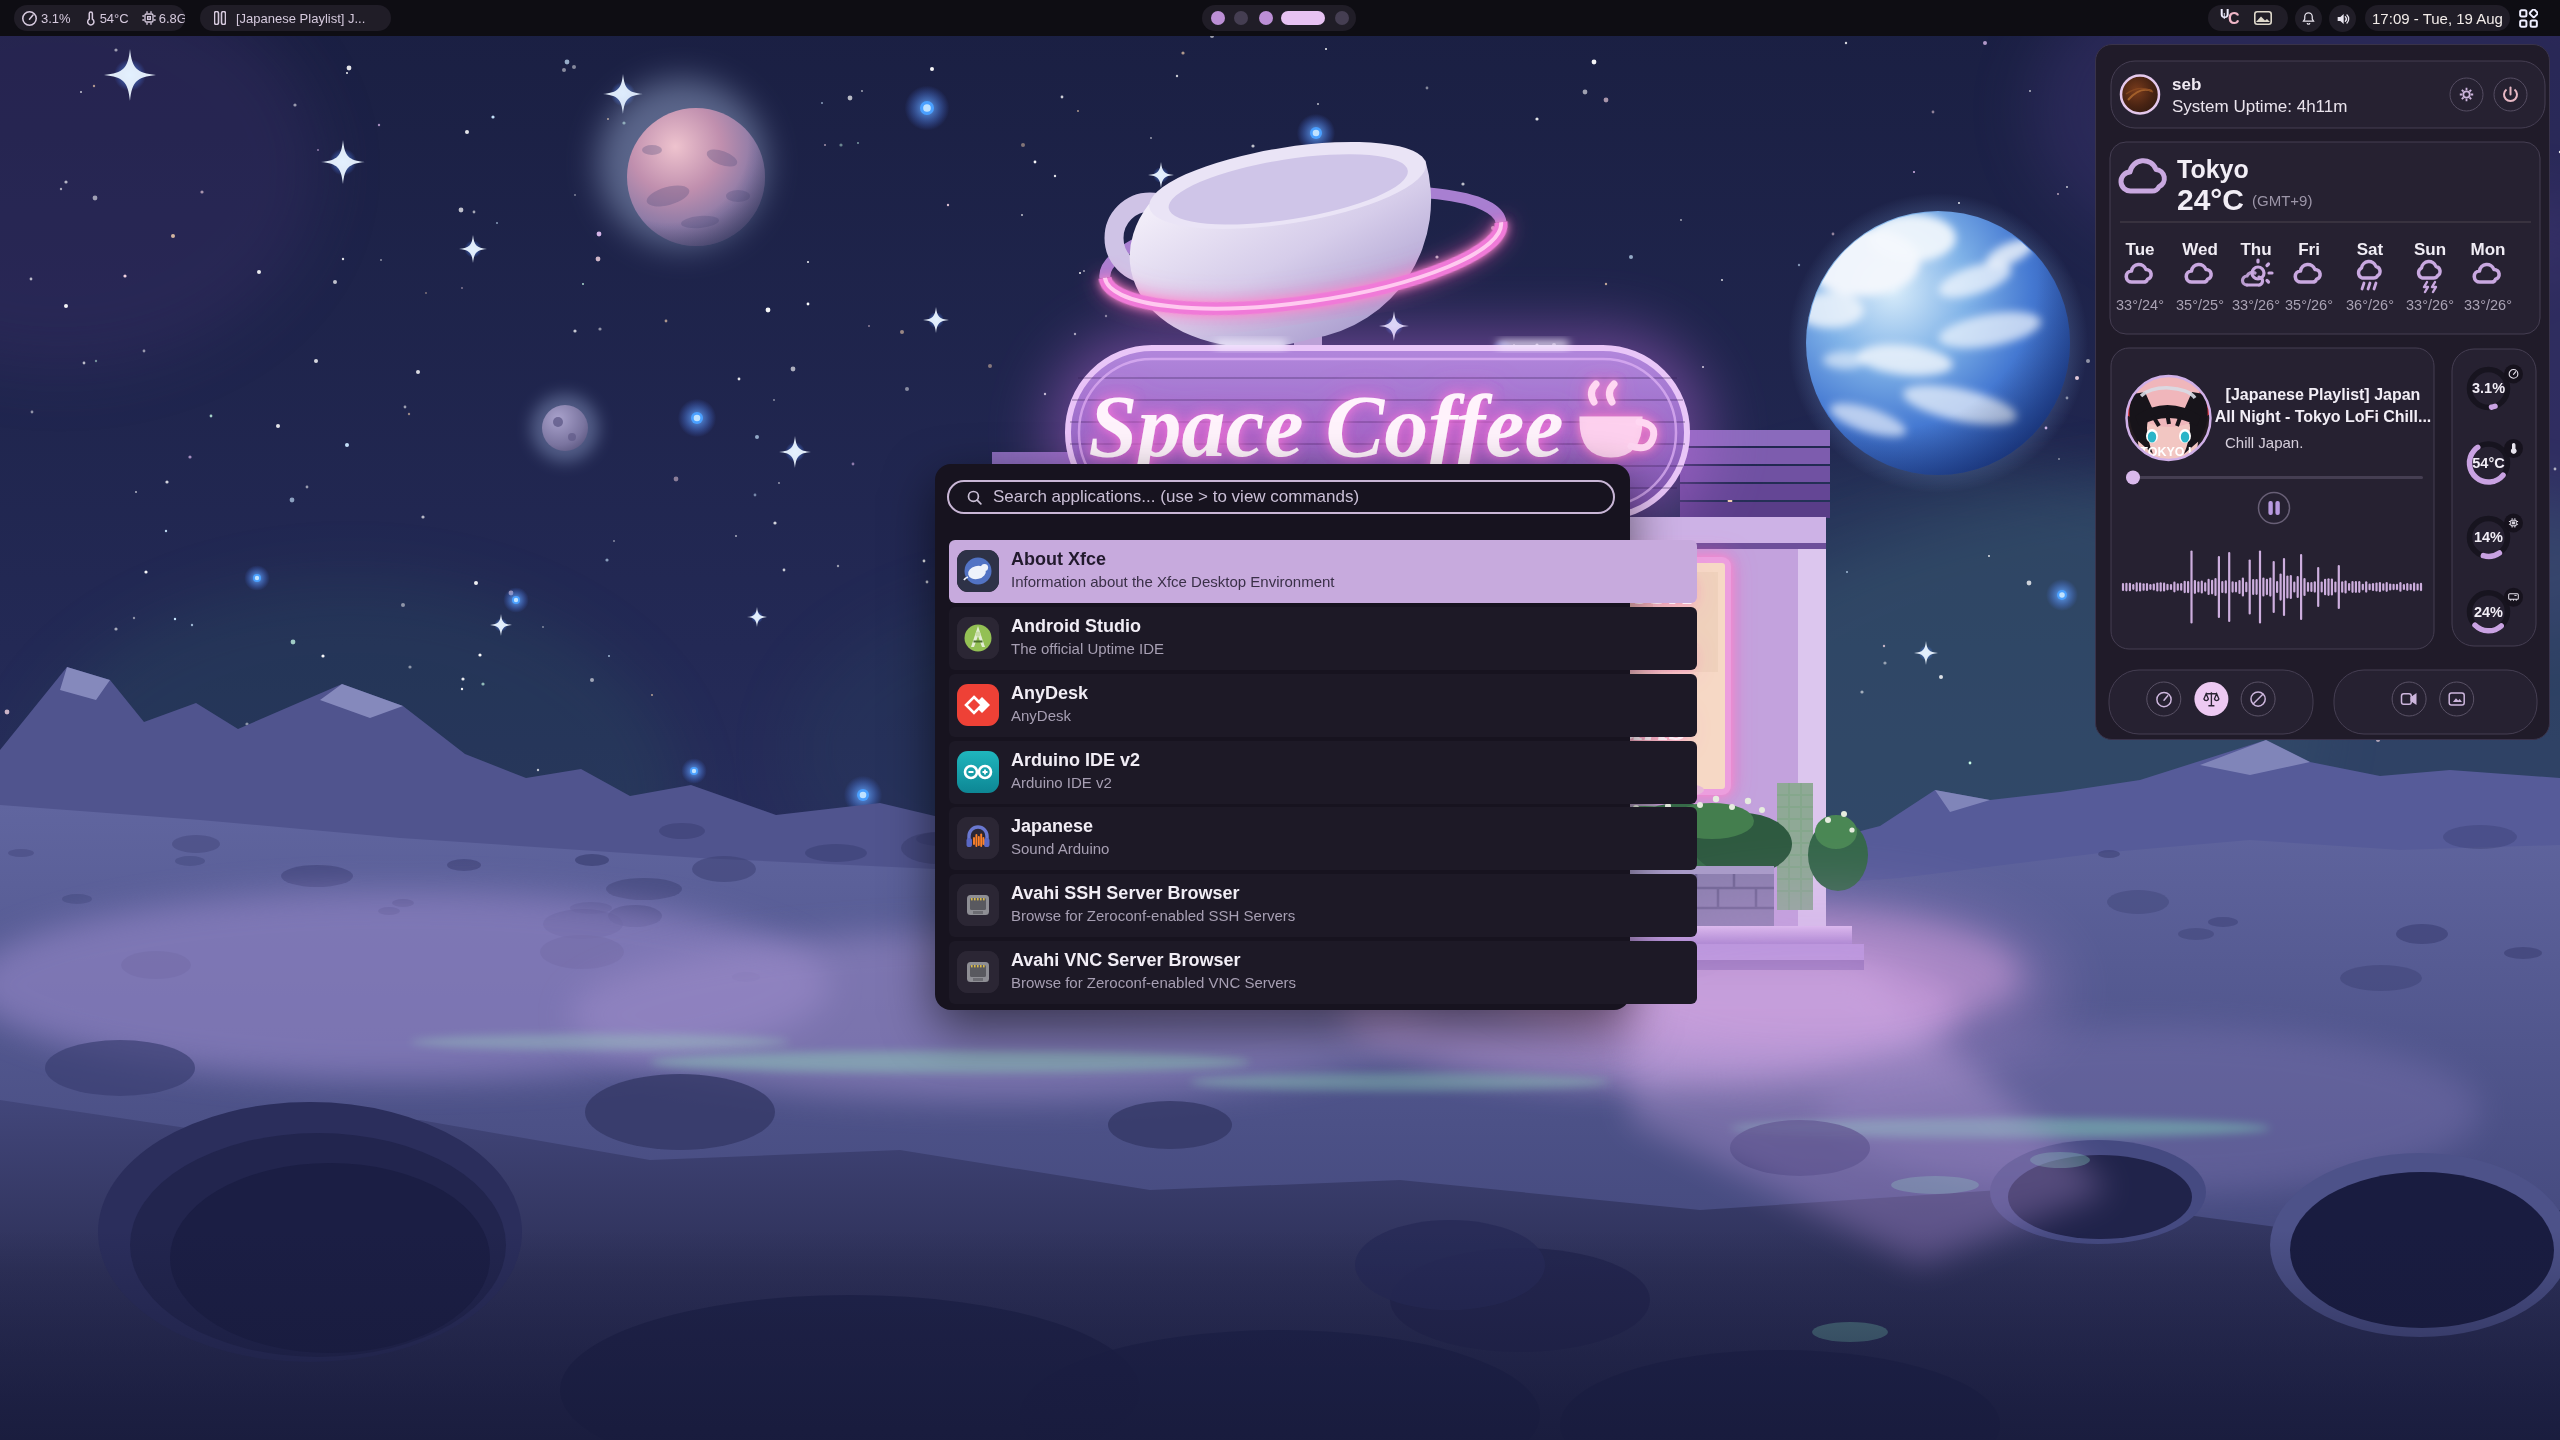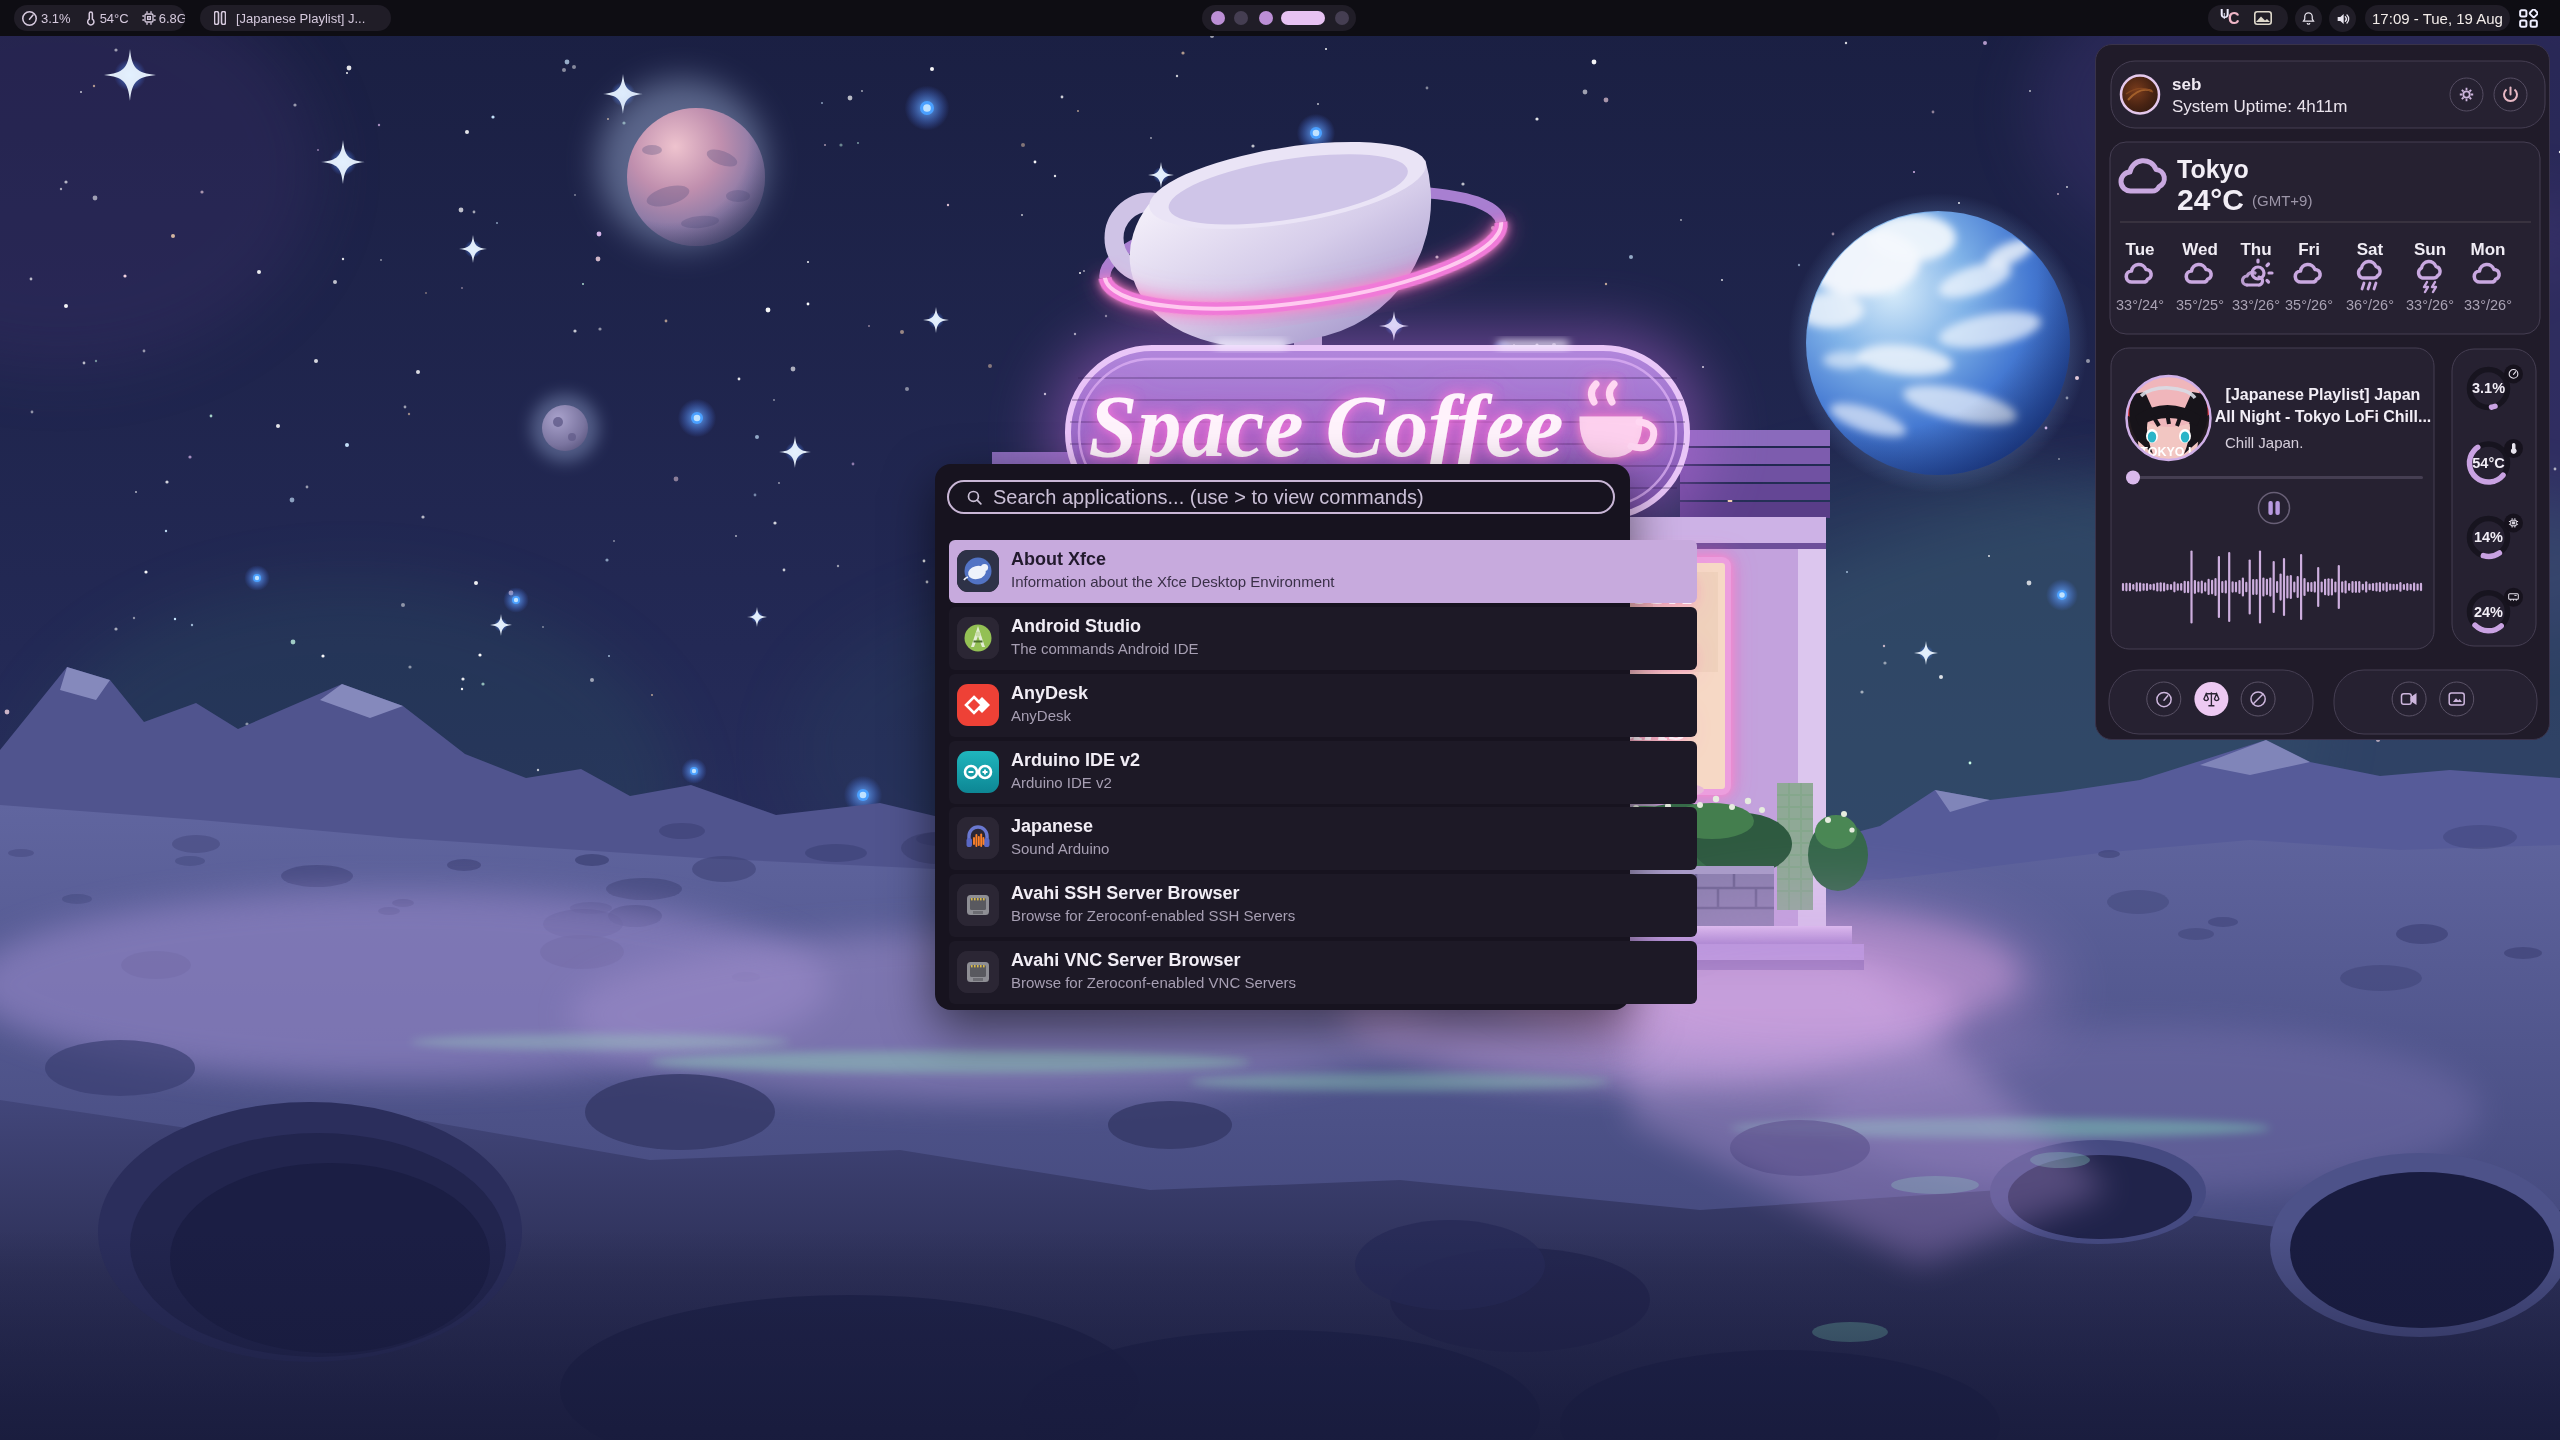--- a/index.html
+++ b/index.html
@@ -4,21 +4,21 @@
 html,body{width:2560px;height:1440px;overflow:hidden;background:#101430;font-family:"Liberation Sans",sans-serif}
 #wall{position:absolute;left:0;top:0;width:2560px;height:1440px}
 .abs{position:absolute}
 
 #bar{position:absolute;left:0;top:0;width:2560px;height:36px;background:#0e0d13}
 .pill{position:absolute;top:5px;height:26px;background:#201d27;border-radius:13px;display:flex;align-items:center;color:#d6cade;font-size:14px;white-space:nowrap;overflow:hidden}
 .pill svg{flex:0 0 auto}
 .cir{position:absolute;top:5px;width:27px;height:27px;background:#201d27;border-radius:50%;display:flex;align-items:center;justify-content:center}
 
 #laun{position:absolute;left:935px;top:464px;width:695px;height:546px;background:#17131f;border-radius:16px;box-shadow:0 18px 50px rgba(0,0,0,.55)}
-#search{position:absolute;left:12px;top:16px;width:668px;height:34px;border:2px solid #c9b6d6;border-radius:17px;display:flex;align-items:center;color:#cabfd6;font-size:20px}
+#search{position:absolute;left:12px;top:16px;width:668px;height:34px;border:2px solid #c9b6d6;border-radius:17px;display:flex;align-items:center;color:#cabfd6;font-size:17px}
 .row{position:absolute;left:14px;width:748px;height:63px;border-radius:6px;background:#1d1926}
 .rowsel{background:#c7aadd}
 .tile{position:absolute;left:8px;top:10px;width:42px;height:42px;border-radius:11px;background:#2b2634;display:flex;align-items:center;justify-content:center}
 .t1{position:absolute;left:62px;top:9px;font-size:18px;font-weight:bold;color:#f1edf5;white-space:nowrap}
 .t2{position:absolute;left:62px;top:33px;font-size:15px;color:#a79fb3;white-space:nowrap}
 .rowsel .t1{color:#221a2d}
 .rowsel .t2{color:#3a3048}
 
 #rp{position:absolute;left:2095px;top:44px;width:455px;height:696px;background:#201b29;border:1px solid #39334a;border-radius:17px}
 </style>
@@ -937,21 +937,21 @@
       <div class="tile">
         <svg width="42" height="42" viewBox="0 0 42 42">
           <rect width="42" height="42" rx="11" fill="#2b2634"></rect>
           <circle cx="21" cy="21" r="13.5" fill="#93c054"></circle>
           <path d="M21 9 L14 30 h3 l4 -11 4 11 h3 Z" fill="#e8efdc" opacity="0.95"></path>
           <path d="M16.5 24.5 h9" stroke="#4a6e2a" stroke-width="2"></path>
           <circle cx="21" cy="17" r="2.6" fill="#c8dca8"></circle>
         </svg>
       </div>
       <div class="t1">Android Studio</div>
-      <div class="t2">The commands Android IDE</div>
+      <div class="t2">The official Uptime IDE</div>
     </div>
 <div class="row" style="top:210px">
       <div class="tile">
         <svg width="42" height="42" viewBox="0 0 42 42">
           <rect width="42" height="42" rx="11" fill="#ee4136"></rect>
           <path d="M17 13 L25 21 L17 29 L9 21 Z" fill="none" stroke="#fff" stroke-width="2.6"></path>
           <path d="M25 13 L33 21 L25 29 L21 25 L25 21 L21 17 Z" fill="#fff"></path>
         </svg>
       </div>
       <div class="t1">AnyDesk</div>

